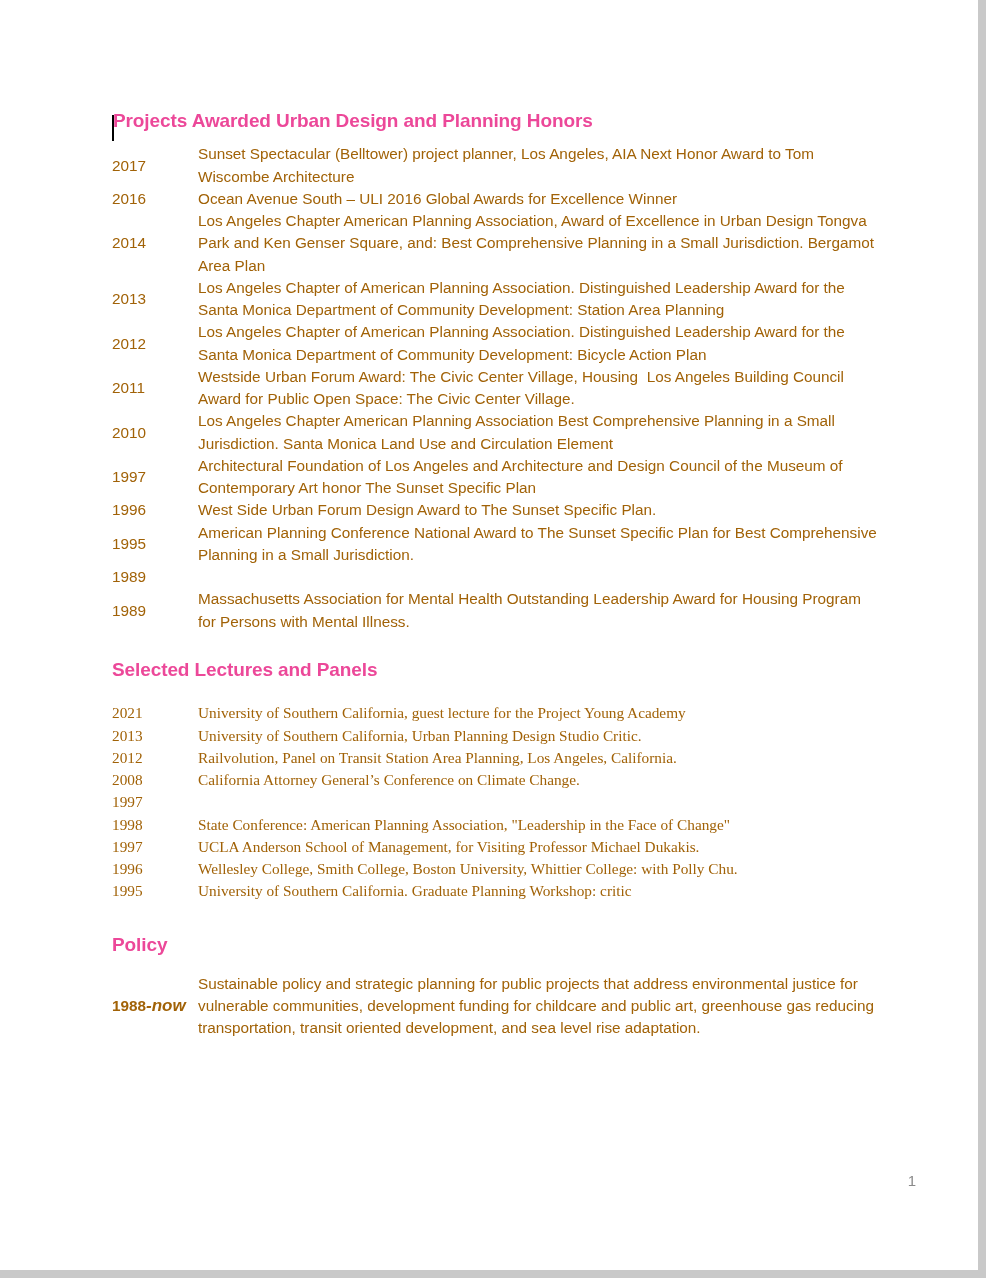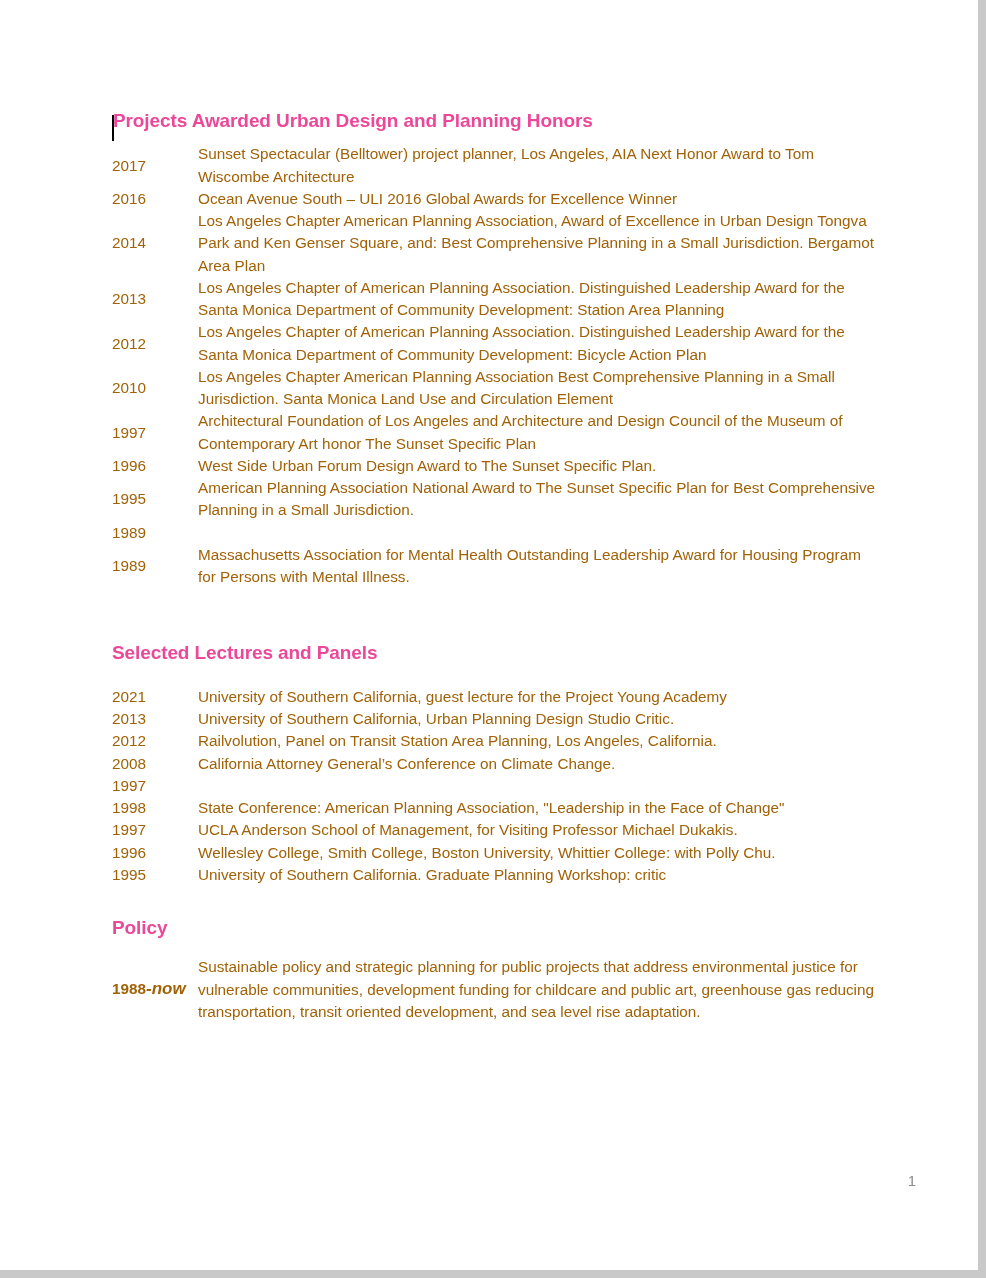--- a/index.html
+++ b/index.html
@@ -60,25 +60,25 @@
     margin: 0;
     padding: 0;
   }
   .section-title.first { padding-left: 1px; }
 
   .section {
     margin: 0;
     padding: 0;
   }
   .section.awards      { margin-top: 0; }
-  .section.lectures    { margin-top: 54px; }
+  .section.lectures    { margin-top: 26px; }
   .section.policy      { margin-top: 31px; }
 
   .entries { margin-top: 11px; }
-  .entries.loose { margin-top: 21px; }
+  .entries.loose { margin-top: 21px; font-family: Liberation Serif, serif; }
   .entries.policy-entries { margin-top: 17px; }
 
   
   .entry {
     display: flex;
     align-items: center;
     font-size: 15.3px;
     line-height: 1.455;
     color: #a16207;
   }
@@ -145,39 +145,43 @@
           <div class="entry">
             <span class="year">2013</span>
             <span class="desc">Los Angeles Chapter of American Planning Association. Distinguished Leadership Award for the Santa Monica Department of Community Development: Station Area Planning</span>
           </div>
 
           <div class="entry">
             <span class="year">2012</span>
             <span class="desc">Los Angeles Chapter of American Planning Association. Distinguished Leadership Award for the Santa Monica Department of Community Development: Bicycle Action Plan</span>
           </div>
 
+          <div class="entry">
+            <span class="year">2011</span>
+            <span class="desc">Westside Urban Forum Award: The Civic Center Village, Housing  Los Angeles Building Council Award for Public Open Space: The Civic Center Village.</span>
+          </div>
 
           <div class="entry">
             <span class="year">2010</span>
             <span class="desc">Los Angeles Chapter American Planning Association Best Comprehensive Planning in a Small Jurisdiction. Santa Monica Land Use and Circulation Element</span>
           </div>
 
           <div class="entry">
             <span class="year">1997</span>
             <span class="desc">Architectural Foundation of Los Angeles and Architecture and Design Council of the Museum of Contemporary Art honor The Sunset Specific Plan</span>
           </div>
 
           <div class="entry">
             <span class="year">1996</span>
             <span class="desc">West Side Urban Forum Design Award to The Sunset Specific Plan.</span>
           </div>
 
           <div class="entry">
             <span class="year">1995</span>
-            <span class="desc">American Planning Association National Award to The Sunset Specific Plan for Best Comprehensive Planning in a Small Jurisdiction.</span>
+            <span class="desc">American Planning Conference National Award to The Sunset Specific Plan for Best Comprehensive Planning in a Small Jurisdiction.</span>
           </div>
 
           <div class="entry">
             <span class="year">1989</span>
           </div>
 
           <div class="entry">
             <span class="year">1989</span>
             <span class="desc">Massachusetts Association for Mental Health Outstanding Leadership Award for Housing Program for Persons with Mental Illness.</span>
           </div>

